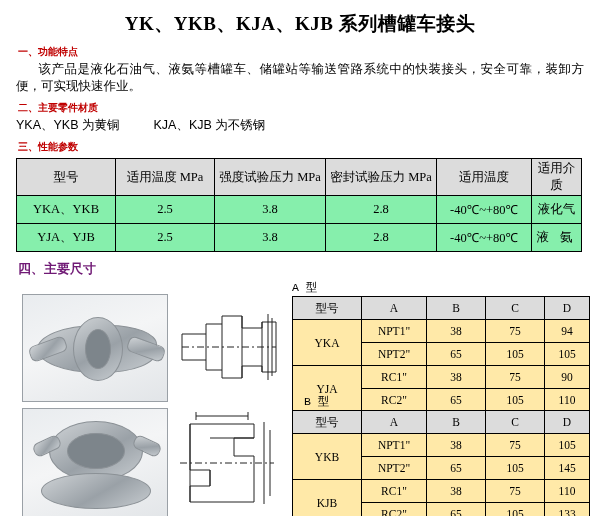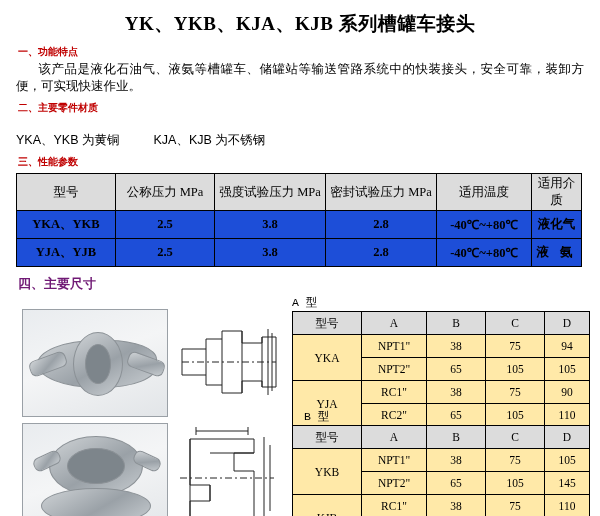--- a/index.html
+++ b/index.html
@@ -41,21 +41,21 @@
     line-height: 17px;
     margin: 0 16px 0 16px;
     text-align: justify;
   }
   .para .indent {
     display: inline-block;
     width: 22px;
   }
   .mat-line {
     font-size: 12.5px;
-    margin: 17px 0 0 16px;
+    margin: 2px 0 0 16px;
   }
   .mat-line .gap {
     display: inline-block;
     width: 34px;
   }
 
   
   table {
     border-collapse: collapse;
   }
@@ -71,22 +71,21 @@
     text-align: center;
     height: 25px;
     font-weight: normal;
     font-family: "Liberation Serif", serif;
     font-size: 12.5px;
   }
   table.perf thead td {
     background: #dcdcdc;
   }
   table.perf tbody td {
-    background: #1d4ed8;
-    font-weight: bold;
+    background: #86efac;
   }
   .wide-sp { letter-spacing: 4px; }
 
   
   .dims-head {
     color: #701a75;
     font-weight: bold;
     font-size: 13px;
     margin: 8px 0 4px 18px;
   }
@@ -149,21 +148,21 @@
     <span>YKA、YKB 为黄铜</span><span class="gap"></span><span>KJA、KJB 为不锈钢</span>
   </div>
 
   <div class="section-head">三、性能参数</div>
 
   <div class="perf-wrap">
     <table class="perf">
       <thead>
         <tr>
           <td style="width:96px">型号</td>
-          <td style="width:96px">公称压力 MPa</td>
+          <td style="width:96px">适用温度 MPa</td>
           <td style="width:108px">强度试验压力 MPa</td>
           <td style="width:108px">密封试验压力 MPa</td>
           <td style="width:92px">适用温度</td>
           <td>适用介质</td>
         </tr>
       </thead>
       <tbody>
         <tr>
           <td>YKA、YKB</td>
           <td>2.5</td>

